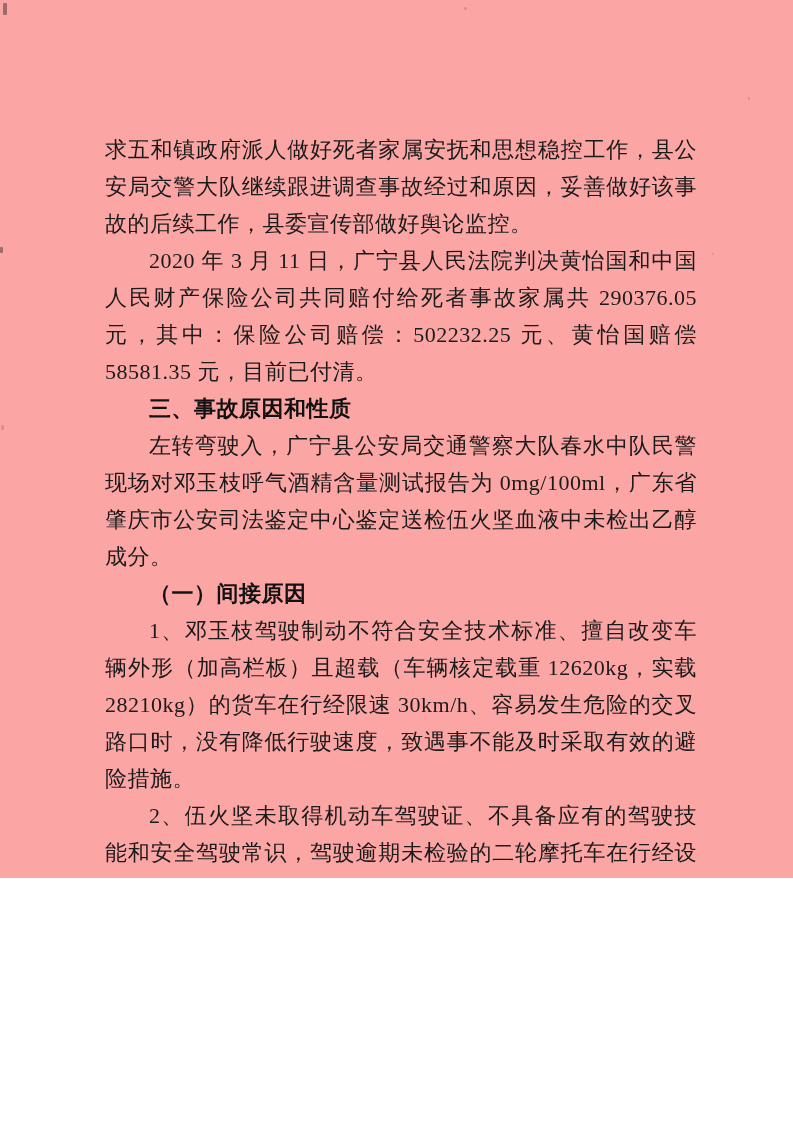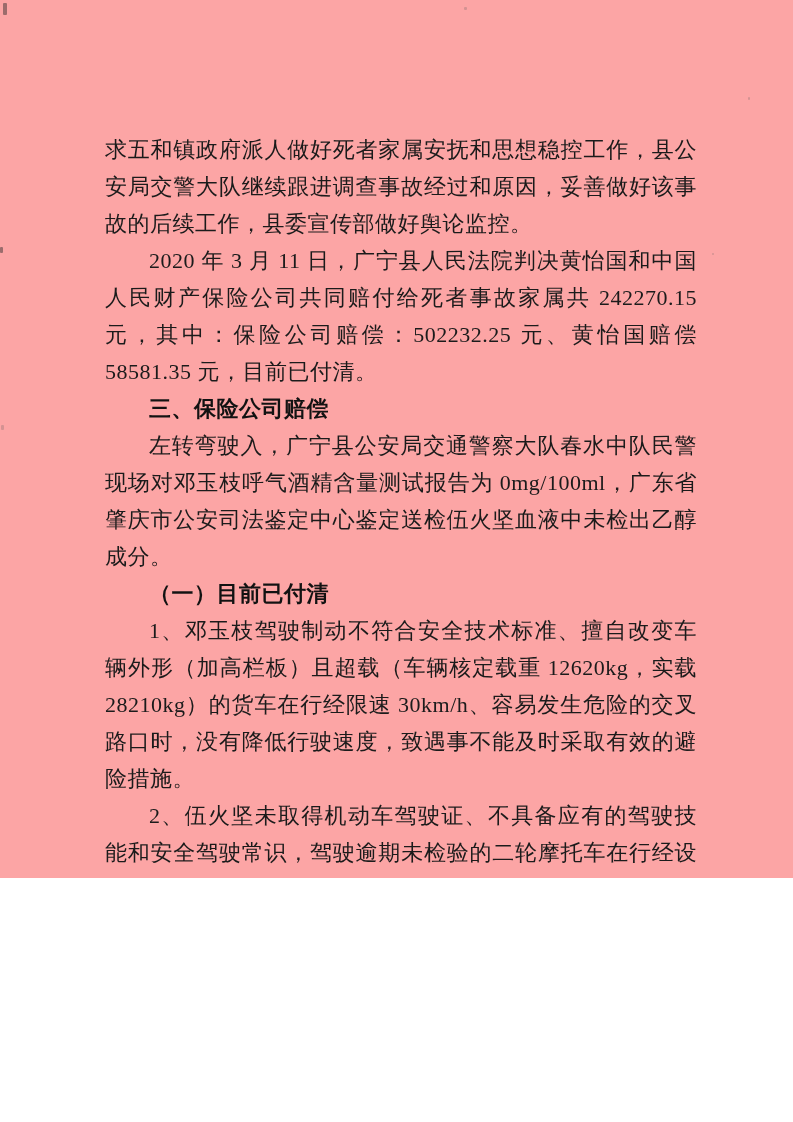--- a/index.html
+++ b/index.html
@@ -55,24 +55,24 @@
   }
   .speck.faint { background: rgba(90, 90, 90, 0.25); }
 </style>
 </head>
 <body>
 
 <div class="page">
 
   <div class="textblock">
     <p class="para">求五和镇政府派人做好死者家属安抚和思想稳控工作，县公安局交警大队继续跟进调查事故经过和原因，妥善做好该事故的后续工作，县委宣传部做好舆论监控。</p>
-    <p class="para indent">2020 年 3 月 11 日，广宁县人民法院判决黄怡国和中国人民财产保险公司共同赔付给死者事故家属共 242270.15 元，其中：保险公司赔偿：502232.25 元、黄怡国赔偿 58581.35 元，目前已付清。</p>
-    <p class="para indent heading">三、保险公司赔偿</p>
+    <p class="para indent">2020 年 3 月 11 日，广宁县人民法院判决黄怡国和中国人民财产保险公司共同赔付给死者事故家属共 290376.05 元，其中：保险公司赔偿：502232.25 元、黄怡国赔偿 58581.35 元，目前已付清。</p>
+    <p class="para indent heading">三、事故原因和性质</p>
     <p class="para indent">左转弯驶入，广宁县公安局交通警察大队春水中队民警现场对邓玉枝呼气酒精含量测试报告为 0mg/100ml，广东省肇庆市公安司法鉴定中心鉴定送检伍火坚血液中未检出乙醇成分。</p>
-    <p class="para indent heading">（一）目前已付清</p>
+    <p class="para indent heading">（一）间接原因</p>
     <p class="para indent">1、邓玉枝驾驶制动不符合安全技术标准、擅自改变车辆外形（加高栏板）且超载（车辆核定载重 12620kg，实载 28210kg）的货车在行经限速 30km/h、容易发生危险的交叉路口时，没有降低行驶速度，致遇事不能及时采取有效的避险措施。</p>
     <p class="para indent">2、伍火坚未取得机动车驾驶证、不具备应有的驾驶技能和安全驾驶常识，驾驶逾期未检验的二轮摩托车在行经设有让行标志标线的 T 型路口，左转弯驶入 S264 线时，没有让 S264 线的直行货车优先通行。</p>
   </div>
 
   <div class="pagenum">— 7 —</div>
 
   <div class="speck" style="left:3px;  top:3px;   width:4px; height:12px;"></div>
   <div class="speck" style="left:0px;  top:247px; width:3px; height:6px;"></div>
   <div class="speck faint" style="left:1px;  top:425px; width:3px; height:5px;"></div>
   <div class="speck faint" style="left:464px;top:7px;   width:3px; height:3px;"></div>

